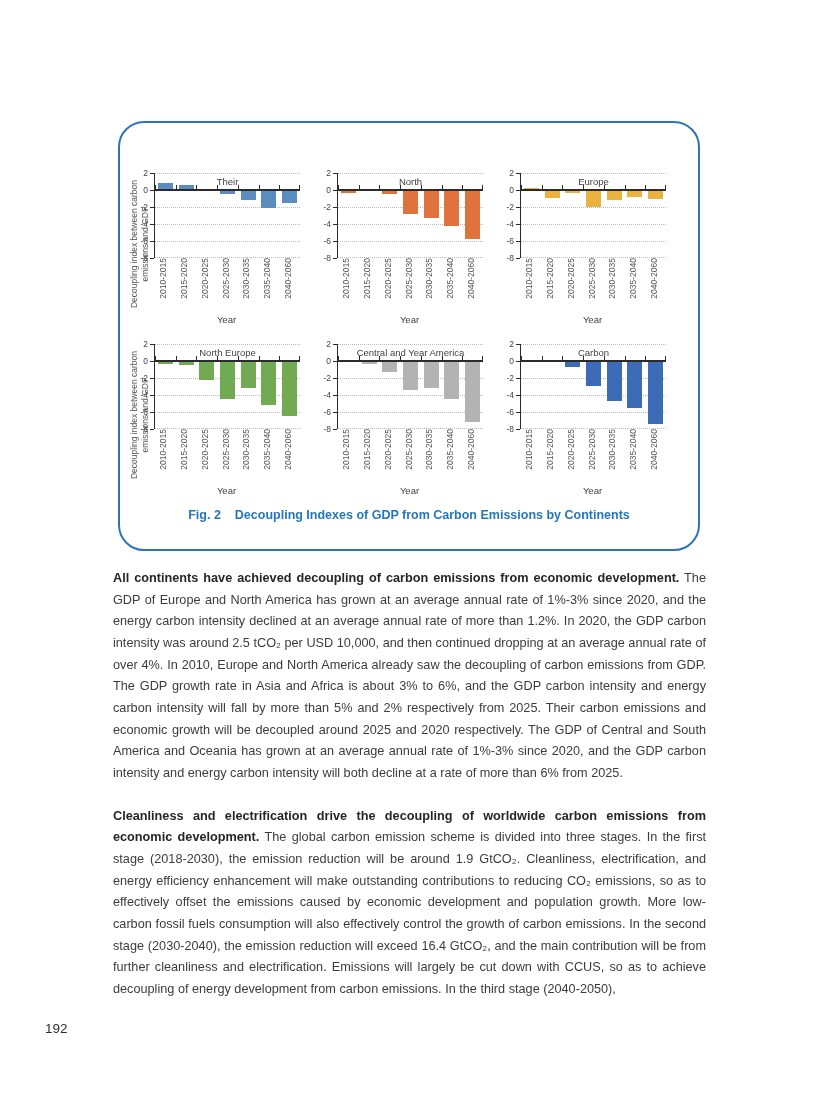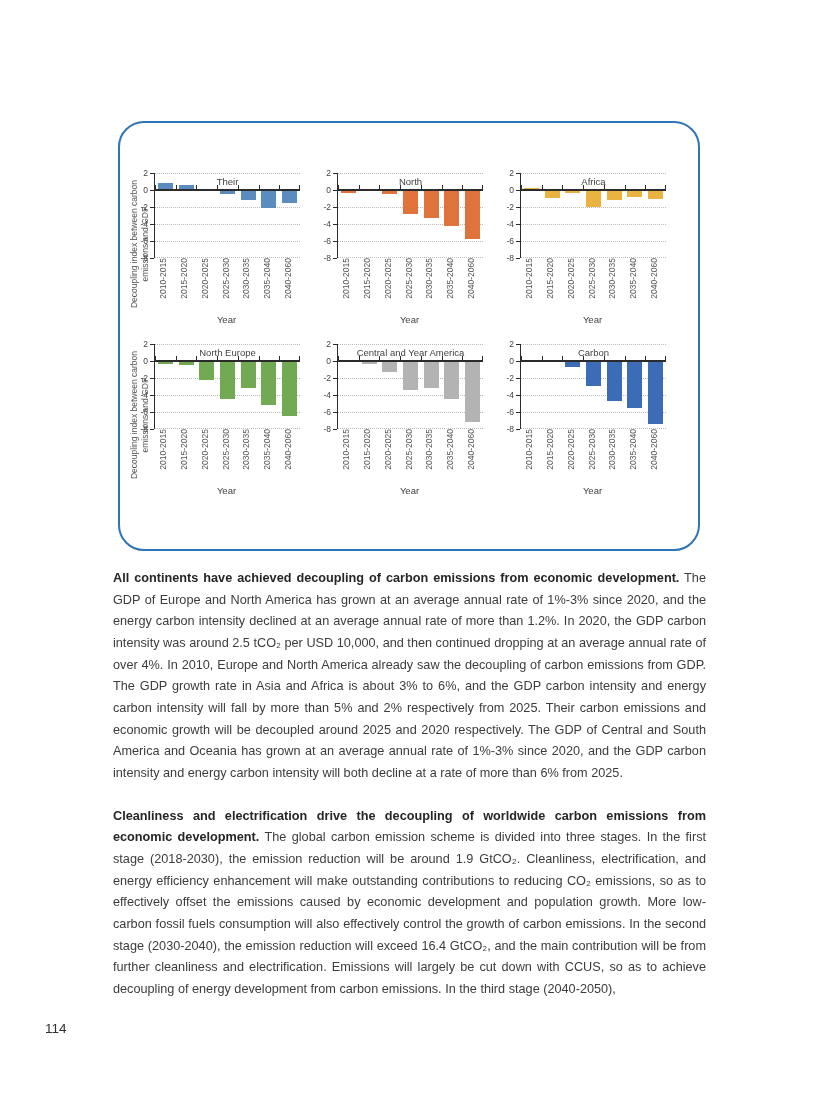--- a/index.html
+++ b/index.html
@@ -190,21 +190,21 @@
             <div class="xtickmark" style="left: 104px;"></div>
             <div class="xtickmark" style="left: 124px;"></div>
             <div class="xtickmark" style="left: 144px;"></div>
             <div class="bar" style="left: 2.85714px; width: 15px; height: 1.275px; top: 14.725px; background: rgb(234, 179, 63);"></div>
             <div class="bar" style="left: 23.5714px; width: 15px; height: 6.8px; top: 18px; background: rgb(234, 179, 63);"></div>
             <div class="bar" style="left: 44.2857px; width: 15px; height: 1.7px; top: 18px; background: rgb(234, 179, 63);"></div>
             <div class="bar" style="left: 65px; width: 15px; height: 16.15px; top: 18px; background: rgb(234, 179, 63);"></div>
             <div class="bar" style="left: 85.7143px; width: 15px; height: 8.925px; top: 18px; background: rgb(234, 179, 63);"></div>
             <div class="bar" style="left: 106.429px; width: 15px; height: 5.525px; top: 18px; background: rgb(234, 179, 63);"></div>
             <div class="bar" style="left: 127.143px; width: 15px; height: 7.65px; top: 18px; background: rgb(234, 179, 63);"></div>
-            <div class="chart-title">Africa</div>
+            <div class="chart-title">Europe</div>
           </div>
           <div class="xticks">
             <div class="xticklabel" style="left: -17.6429px;">2010-2015</div>
             <div class="xticklabel" style="left: 3.07143px;">2015-2020</div>
             <div class="xticklabel" style="left: 23.7857px;">2020-2025</div>
             <div class="xticklabel" style="left: 44.5px;">2025-2030</div>
             <div class="xticklabel" style="left: 65.2143px;">2030-2035</div>
             <div class="xticklabel" style="left: 85.9286px;">2035-2040</div>
             <div class="xticklabel" style="left: 106.643px;">2040-2060</div>
           </div>
@@ -355,22 +355,25 @@
             <div class="xticklabel" style="left: 23.7857px;">2020-2025</div>
             <div class="xticklabel" style="left: 44.5px;">2025-2030</div>
             <div class="xticklabel" style="left: 65.2143px;">2030-2035</div>
             <div class="xticklabel" style="left: 85.9286px;">2035-2040</div>
             <div class="xticklabel" style="left: 106.643px;">2040-2060</div>
           </div>
           <div class="xlabel">Year</div>
         </div>
     </div>
 
+    <div class="caption">
+      <span class="cap-label">Fig. 2</span><span>Decoupling Indexes of GDP from Carbon Emissions by Continents</span>
+    </div>
   </div>
 
   <div class="bodytext">
     <p class="p1"><strong>All continents have achieved decoupling of carbon emissions from economic development.</strong><span> The GDP of Europe and North America has grown at an average annual rate of 1%-3% since 2020, and the energy carbon intensity declined at an average annual rate of more than 1.2%. In 2020, the GDP carbon intensity was around 2.5 tCO₂ per USD 10,000, and then continued dropping at an average annual rate of over 4%. In 2010, Europe and North America already saw the decoupling of carbon emissions from GDP. The GDP growth rate in Asia and Africa is about 3% to 6%, and the GDP carbon intensity and energy carbon intensity will fall by more than 5% and 2% respectively from 2025. Their carbon emissions and economic growth will be decoupled around 2025 and 2020 respectively. The GDP of Central and South America and Oceania has grown at an average annual rate of 1%-3% since 2020, and the GDP carbon intensity and energy carbon intensity will both decline at a rate of more than 6% from 2025.</span></p>
     <p class="p2"><strong>Cleanliness and electrification drive the decoupling of worldwide carbon emissions from economic development.</strong><span> The global carbon emission scheme is divided into three stages. In the first stage (2018-2030), the emission reduction will be around 1.9 GtCO₂. Cleanliness, electrification, and energy efficiency enhancement will make outstanding contributions to reducing CO₂ emissions, so as to effectively offset the emissions caused by economic development and population growth. More low-carbon fossil fuels consumption will also effectively control the growth of carbon emissions. In the second stage (2030-2040), the emission reduction will exceed 16.4 GtCO₂, and the main contribution will be from further cleanliness and electrification. Emissions will largely be cut down with CCUS, so as to achieve decoupling of energy development from carbon emissions. In the third stage (2040-2050),</span></p>
   </div>
 
-  <div class="pagenum">114</div>
+  <div class="pagenum">192</div>
 
 </div>
 
 </body></html>

